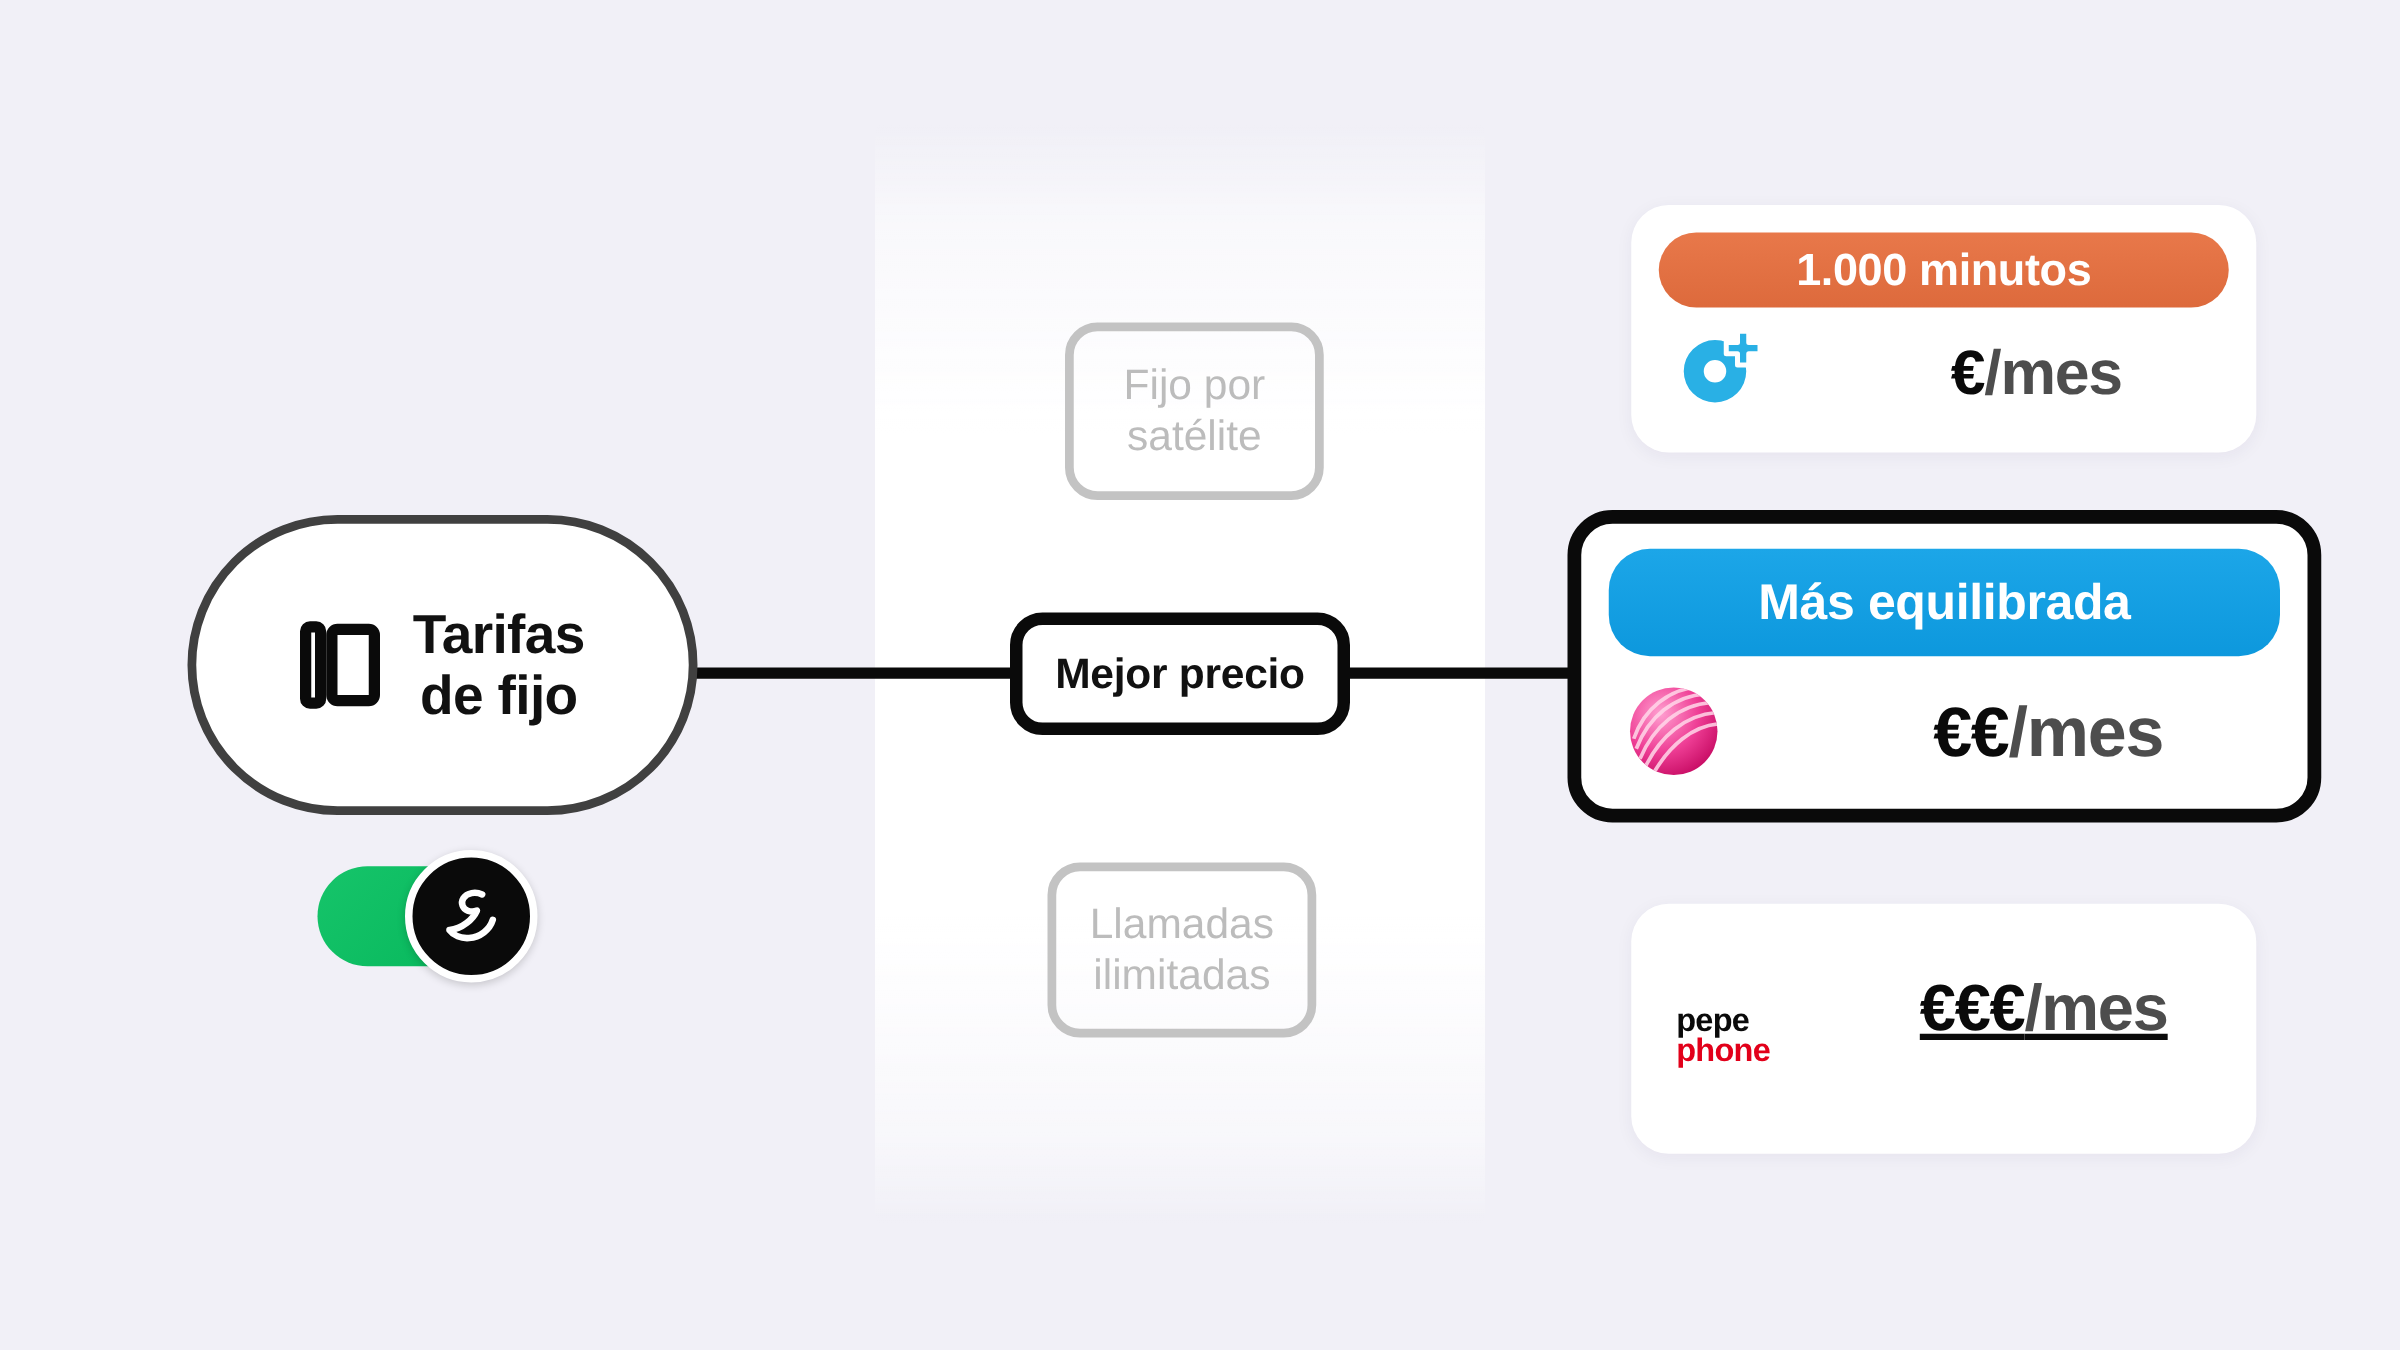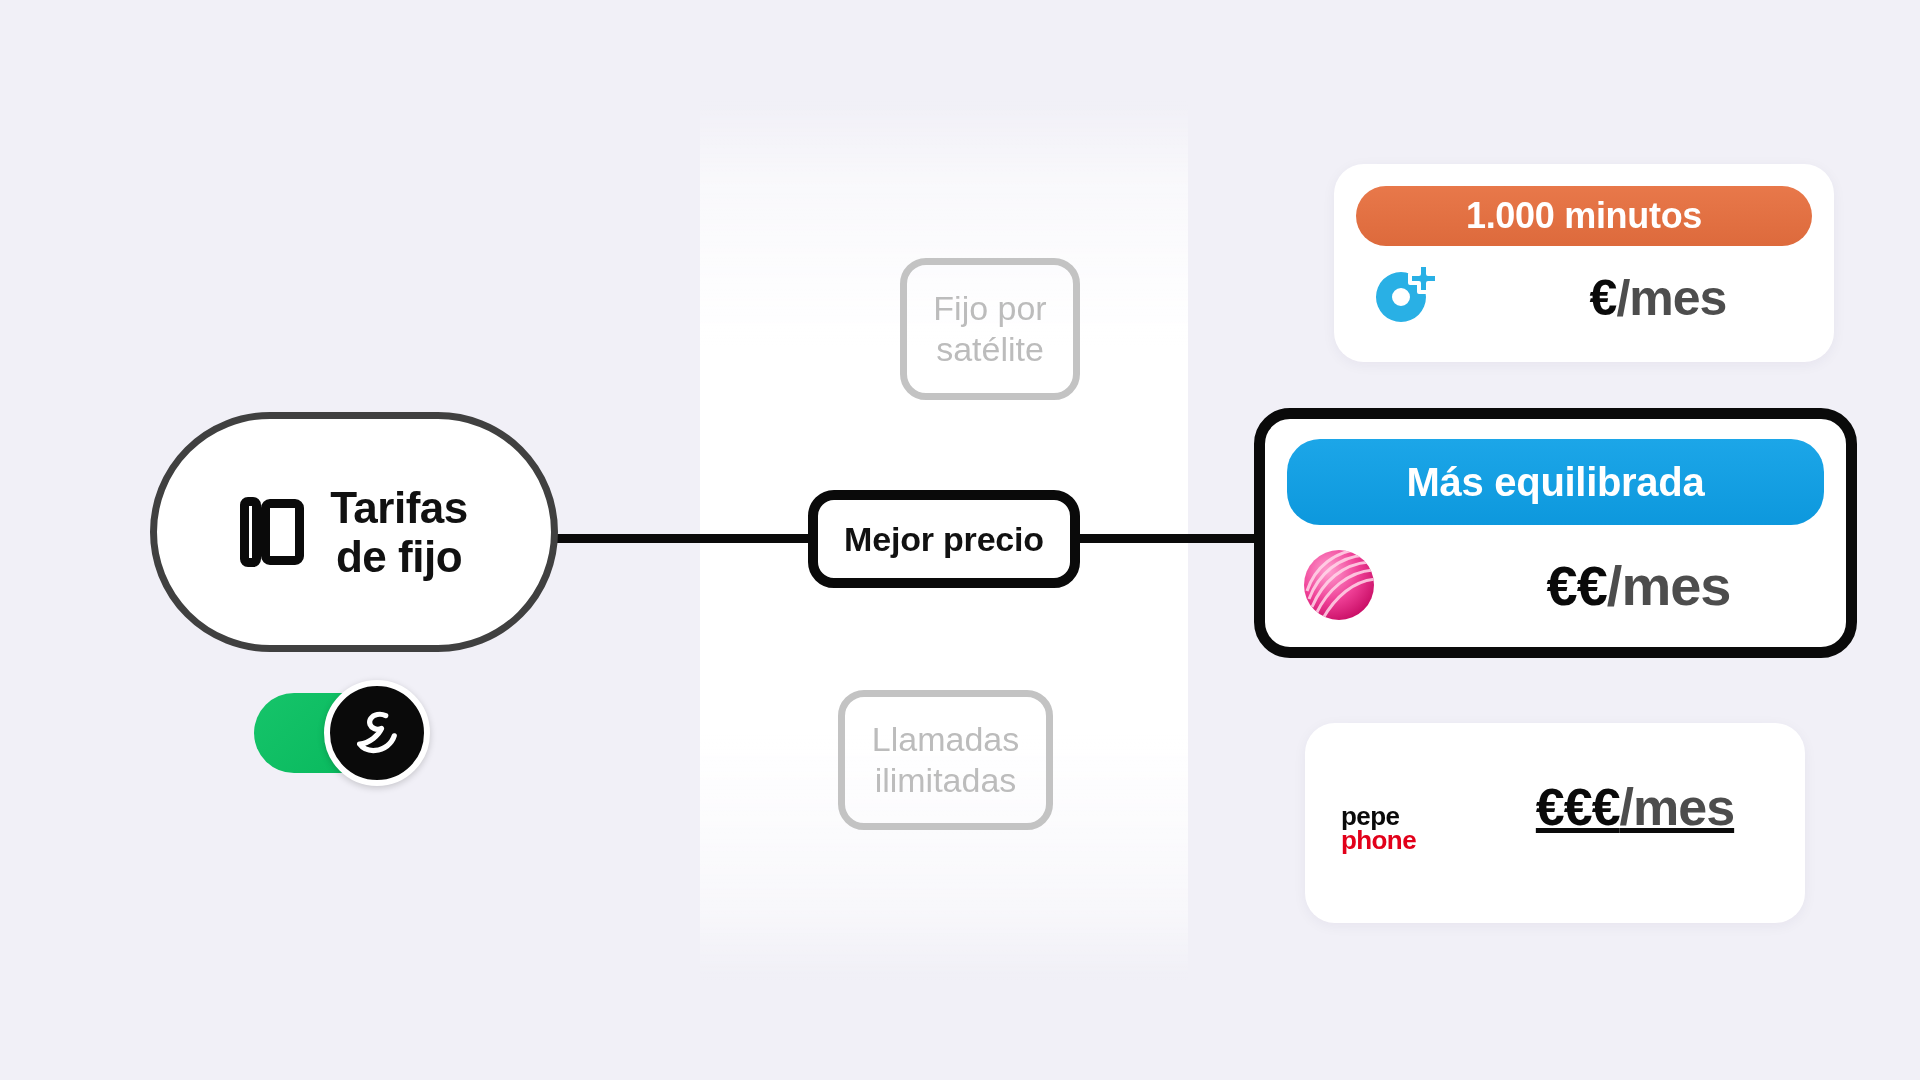--- a/index.html
+++ b/index.html
@@ -140,21 +140,21 @@
   }
   .mid-ghost {
     border: 7px solid #c3c3c3;
     border-radius: 26px;
     color: #bcbcbc;
     font-size: 34px;
     font-weight: 400;
     line-height: 1.22;
     white-space: pre-line;
   }
-  .mid-sat  { left: 900px; top: 258px; width: 180px; height: 142px; text-align: center; }
+  .mid-sat  { left: 852px; top: 258px; width: 207px; height: 142px; text-align: center; }
   .mid-ilim { left: 838px; top: 690px; width: 215px; height: 140px; }
 
   .mid-active {
     left: 808px; top: 490px;
     width: 272px; height: 98px;
     background: #ffffff;
     border: 10px solid #0a0a0a;
     border-radius: 26px;
     color: #111111;
     font-size: 34px;
@@ -170,21 +170,21 @@
     padding: 22px 22px 20px 22px;
     box-shadow: 0 3px 14px rgba(30,20,80,0.05);
   }
   .card-highlight {
     border: 11px solid #0a0a0a;
     border-radius: 36px;
     padding: 20px 22px 22px 22px;
     box-shadow: none;
   }
 
-  .card-1 { left: 1334px; top: 164px;  width: 500px; height: 198px; }
+  .card-1 { left: 1305px; top: 164px;  width: 500px; height: 198px; }
   .card-2 { left: 1254px; top: 408px;  width: 603px; height: 250px; }
   .card-3 { left: 1305px; top: 723px;  width: 500px; height: 200px; }
 
   .badge {
     width: 100%;
     height: 60px;
     border-radius: 30px;
     display: flex;
     align-items: center;
     justify-content: center;

